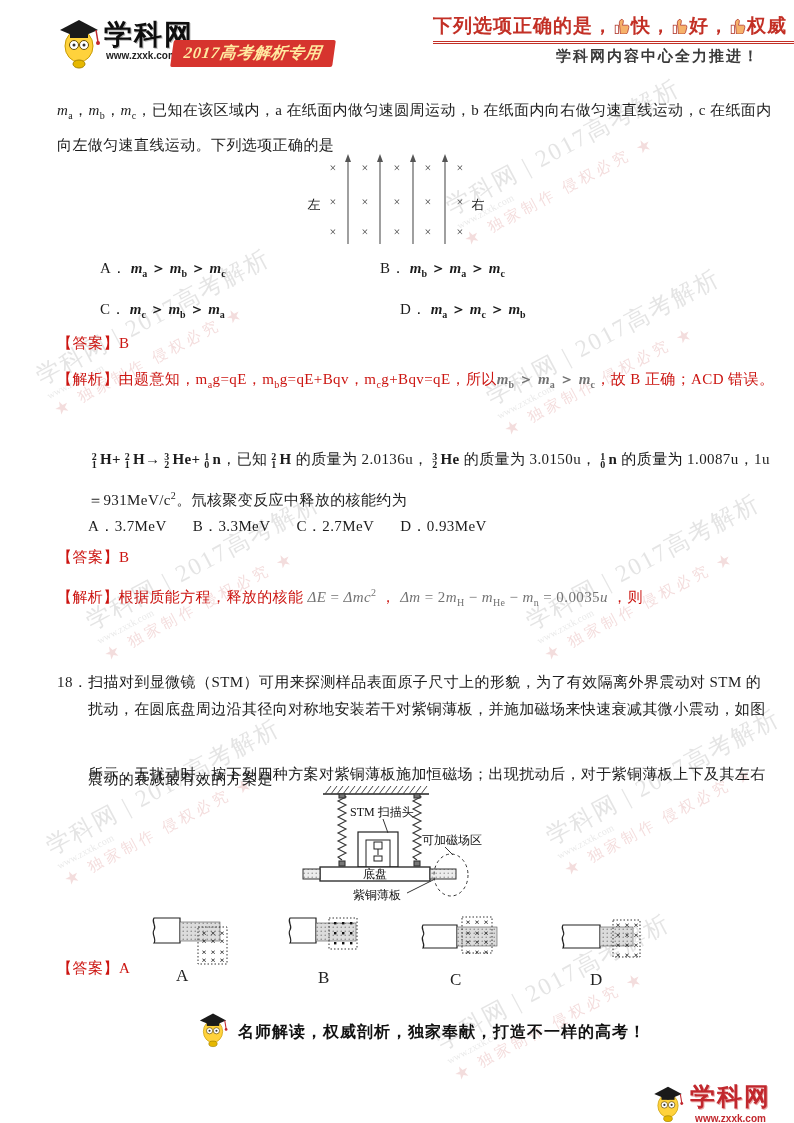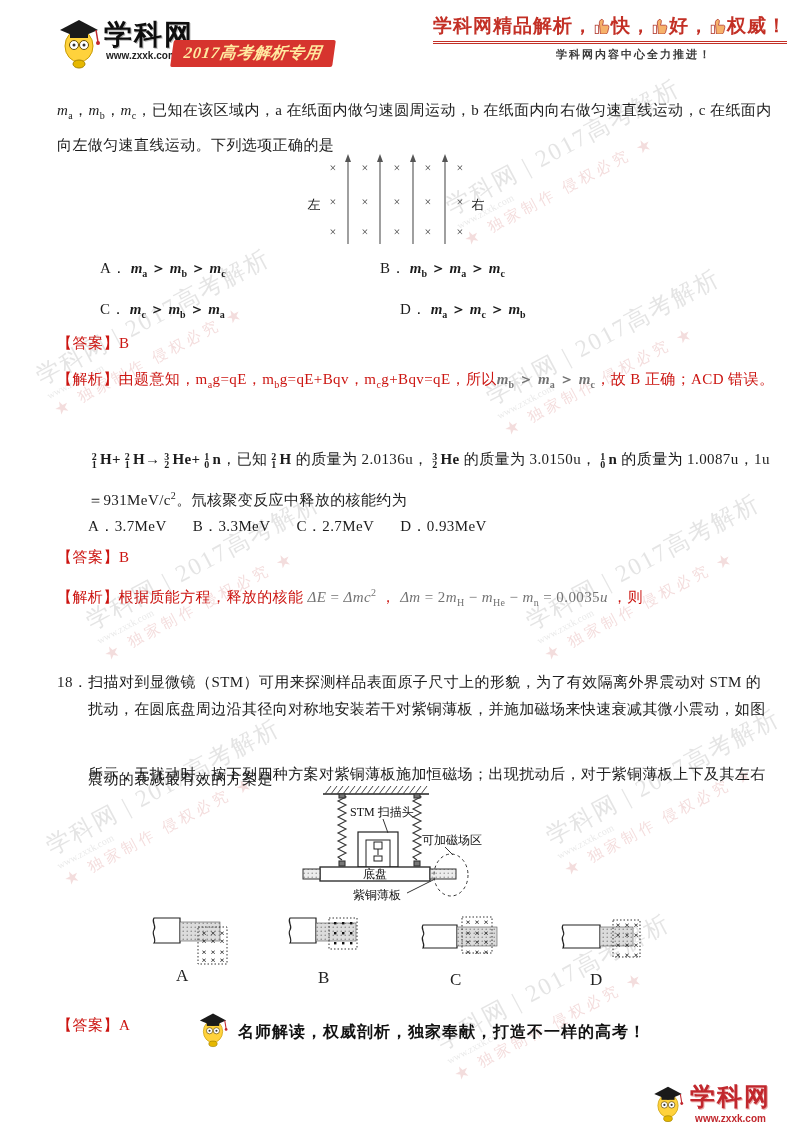--- a/index.html
+++ b/index.html
@@ -15,21 +15,21 @@
   .nuc span{display:block;}
   b i, .opt b{letter-spacing:0;}
   
   .site-title{font-size:28px;font-weight:bold;letter-spacing:2px;color:#0e0e0e;
               text-shadow:1px 1px 0 #bbb;font-family:"Liberation Sans",sans-serif;}
   .site-url{font-size:10px;font-weight:bold;color:#222;font-family:"Liberation Sans",sans-serif;}
   .badge{background:#d6342e;color:#ffeaa0;font-style:italic;font-weight:bold;font-size:16px;
          padding:3px 12px;transform:skewX(-8deg);border-radius:2px;letter-spacing:1px;}
   .slogan{color:#c33026;font-weight:bold;font-size:19px;letter-spacing:1px;
           border-bottom:3px double #c33026;padding-bottom:2px;}
-  .slogan-sub{font-size:11px;color:#3a3a3a;letter-spacing:2px;font-weight:600;}
+  .slogan-sub{font-size:15px;color:#3a3a3a;letter-spacing:2px;font-weight:600;}
   .thumb{display:inline-block;vertical-align:-2px;margin:0 1px;}
   
   .wm{position:absolute;transform:rotate(-28deg);opacity:.5;pointer-events:none;line-height:1.25;}
   .wm .l1{font-size:24px;color:#cbcbcb;letter-spacing:2px;white-space:nowrap;}
   .wm .l2{font-size:10px;color:#d4d4d4;white-space:nowrap;}
   .wm .l3{font-size:15px;color:#e9bcbc;letter-spacing:4px;white-space:nowrap;}
   .ansline{font-size:15px;letter-spacing:.5px;}
   .optkey{margin-right:4px;}
   .optgap{display:inline-block;width:26px;}
   .diag-label{font-size:17px;color:#222;}
@@ -98,21 +98,21 @@
       <rect x="14" y="20" width="18" height="6" fill="#1a1a1a"></rect>
       <line x1="40" y1="18" x2="42" y2="30" stroke="#c1272d" stroke-width="1.5"></line>
       <circle cx="42" cy="31" r="2" fill="#c1272d"></circle>
     </svg>
   </div>
   <div class="abs site-title" style="left:104px;top:16px;">学科网</div>
   <div class="abs site-url" style="left:106px;top:50px;">www.zxxk.com</div>
   <div class="abs badge" style="left:172px;top:40px;">2017高考解析专用</div>
 
   <div class="abs slogan" style="left:433px;top:13px;">
-    <span>学科网精品解析，</span><span class="thumb"><svg width="16" height="16" viewBox="0 0 20 20">
+    <span>下列选项正确的是，</span><span class="thumb"><svg width="16" height="16" viewBox="0 0 20 20">
           <path d="M7 9 q-1.5 -6 3 -7.5 q2.5 1 1.5 4.5 l-1 3 h6.5 q2 0 1.5 3 l-1.5 6 q-.5 2 -3 2 h-6 z" fill="#f6b26b" stroke="#b23a2e"></path>
           <rect x="1.5" y="9" width="4" height="10.5" fill="#fff" stroke="#b23a2e"></rect>
         </svg></span><span>快，</span><span class="thumb"><svg width="16" height="16" viewBox="0 0 20 20">
           <path d="M7 9 q-1.5 -6 3 -7.5 q2.5 1 1.5 4.5 l-1 3 h6.5 q2 0 1.5 3 l-1.5 6 q-.5 2 -3 2 h-6 z" fill="#f6b26b" stroke="#b23a2e"></path>
           <rect x="1.5" y="9" width="4" height="10.5" fill="#fff" stroke="#b23a2e"></rect>
         </svg></span><span>好，</span><span class="thumb"><svg width="16" height="16" viewBox="0 0 20 20">
           <path d="M7 9 q-1.5 -6 3 -7.5 q2.5 1 1.5 4.5 l-1 3 h6.5 q2 0 1.5 3 l-1.5 6 q-.5 2 -3 2 h-6 z" fill="#f6b26b" stroke="#b23a2e"></path>
           <rect x="1.5" y="9" width="4" height="10.5" fill="#fff" stroke="#b23a2e"></rect>
         </svg></span><span>权威！</span>
   </div>
@@ -336,21 +336,21 @@
         <text x="81" y="50">×</text>
         <text x="90" y="50">×</text>
     </g>
   </svg>
 
   <div class="abs diag-label" style="left:176px;top:966px;">A</div>
   <div class="abs diag-label" style="left:318px;top:968px;">B</div>
   <div class="abs diag-label" style="left:450px;top:970px;">C</div>
   <div class="abs diag-label" style="left:590px;top:970px;">D</div>
 
-  <div class="abs ansline red" style="left:57px;top:1016px;">【答案】A</div>
+  <div class="abs ansline red" style="left:57px;top:959px;">【答案】A</div>
 
   <div class="abs" style="left:196px;top:1008px;">
     <svg width="34" height="40" viewBox="0 0 46 58">
       <ellipse cx="23" cy="34" rx="14" ry="16" fill="#ffd23c" stroke="#c89a00"></ellipse>
       <ellipse cx="23" cy="52" rx="6" ry="4" fill="#e6b800" stroke="#a88500"></ellipse>
       <circle cx="18" cy="33" r="4.5" fill="#fff" stroke="#6b4e00"></circle>
       <circle cx="28" cy="33" r="4.5" fill="#fff" stroke="#6b4e00"></circle>
       <circle cx="18" cy="33" r="1.5" fill="#333"></circle>
         <circle cx="28" cy="33" r="1.5" fill="#333"></circle>
       <polygon points="4,18 23,8 42,18 23,26" fill="#1a1a1a"></polygon>

